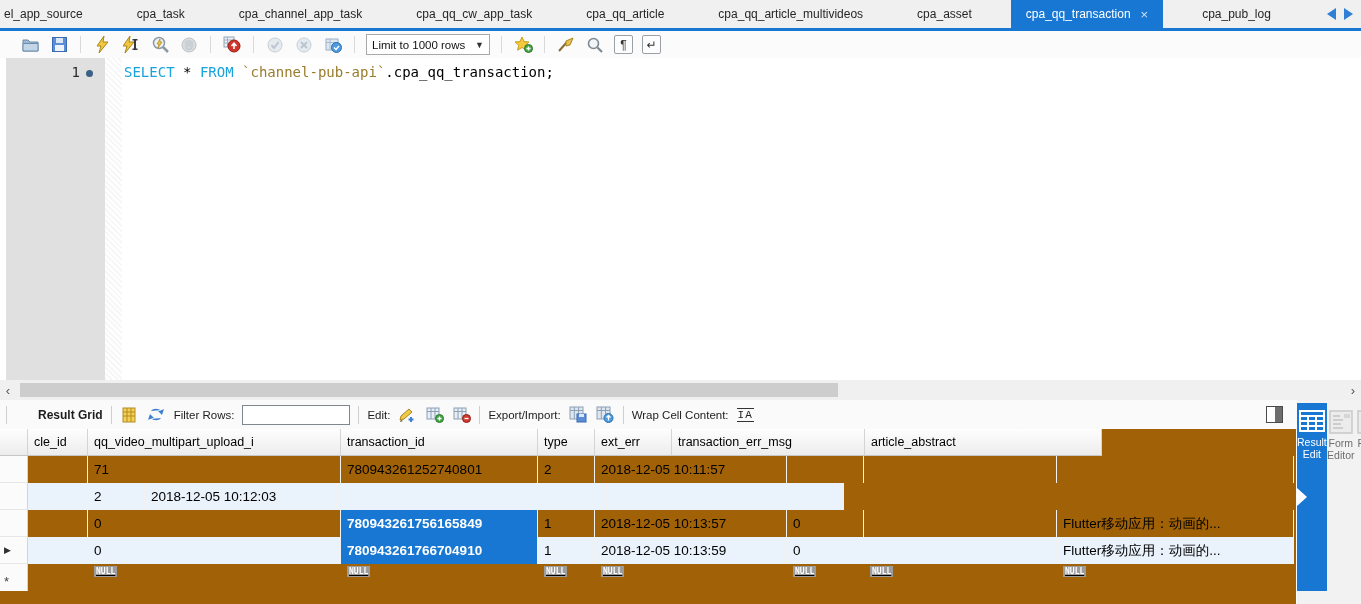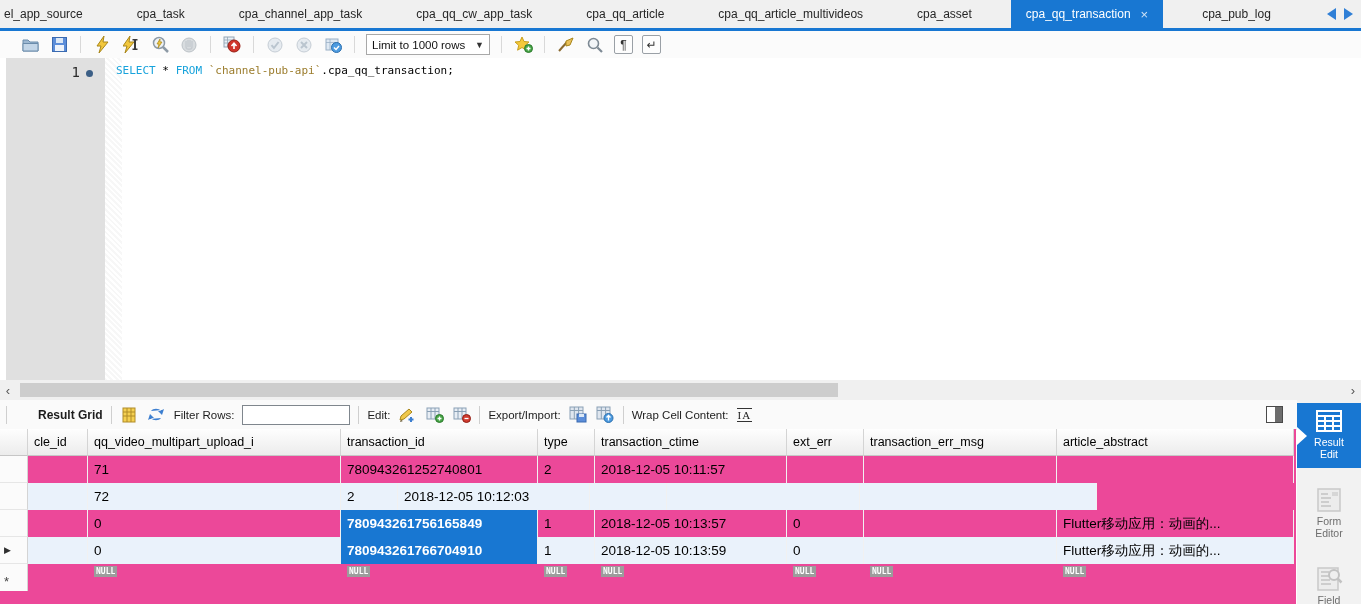--- a/index.html
+++ b/index.html
@@ -28,62 +28,62 @@
   .boxed-ico{width:17px;height:17px;border:1px solid #9aa0a6;border-radius:2px;background:#fdfdfd;display:flex;align-items:center;justify-content:center;font-size:12px;color:#333;}
 
   
   .editor{position:absolute;top:58px;left:0;right:0;height:322px;background:#fff;}
   .gutter{position:absolute;left:6px;top:0;bottom:0;width:99px;background:#e0e0e0;}
   .gutter-line{display:flex;justify-content:flex-end;align-items:center;padding:6px 12px 0 0;gap:6px;}
   .lnum{font-family:"DejaVu Sans Mono",monospace;font-size:14px;color:#2b2b2b;}
   .stmt-dot{width:7px;height:7px;border-radius:50%;background:#3c5f86;margin-top:2px;}
   .fold-strip{position:absolute;left:105px;top:0;bottom:0;width:17px;
      background:repeating-linear-gradient(45deg,#f7f7f7 0 2px,#ffffff 2px 4px);}
-  .code-line{position:absolute;left:116px;top:6px;font-family:"DejaVu Sans Mono",monospace;font-size:11px;white-space:pre;color:#000;}
+  .code-line{position:absolute;left:124px;top:6px;font-family:"DejaVu Sans Mono",monospace;font-size:14px;white-space:pre;color:#000;}
   .sql-keyword{color:#18a3dc;}
   .sql-identifier{color:#9b7c2c;}
   .sql-plain{color:#000;}
 
   
   .hscroll{position:absolute;top:380px;left:0;right:0;height:20px;background:#f0f0f0;}
   .hs-arrow{position:absolute;top:0;width:16px;height:20px;display:flex;align-items:center;justify-content:center;color:#555;font-size:13px;}
   .hs-arrow.left{left:0;} .hs-arrow.right{right:0;}
   .hs-thumb{position:absolute;left:20px;top:3px;width:818px;height:14px;background:#cdcdcd;}
 
   
   .result{position:absolute;top:400px;left:0;right:0;bottom:0;background:#fff;}
   .result-toolbar{position:absolute;top:0;left:0;right:64px;height:29px;background:#fafafa;border-bottom:1px solid #e3e3e3;display:flex;align-items:center;gap:8px;padding-left:6px;font-size:11.5px;color:#1c1c1c;}
   .rt-sep{width:1px;height:18px;background:#cfcfcf;}
   .rt-label{white-space:nowrap;}
   .rt-bold{font-weight:bold;font-size:12px;padding-left:23px;}
   .filter-input{width:100px;height:18px;border:1px solid #7f868d;background:#fff;font-size:11px;padding:0 3px;outline:none;}
   .rt-ico{display:flex;align-items:center;justify-content:center;width:19px;height:19px;}
-  .wrap-ico{font-family:Liberation Serif, serif;font-size:11px;color:#222;border-top:1.5px solid #333;border-bottom:1.5px solid #333;line-height:12px;padding:0 1px;letter-spacing:1px;}
+  .wrap-ico{font-family:Liberation Mono, monospace;font-size:11px;color:#222;border-top:1.5px solid #333;border-bottom:1.5px solid #333;line-height:12px;padding:0 1px;letter-spacing:1px;}
   .panel-toggle{margin-left:auto;margin-right:14px;width:15px;height:15px;border:1px solid #4a4a4a;background:#fff;display:flex;}
   .panel-toggle .dark{margin-left:auto;width:7px;height:100%;background:#6d6d6d;}
 
   
-  .grid{position:absolute;top:29px;left:0;width:1296px;bottom:0;background:#ec4899;}
+  .grid{position:absolute;top:29px;left:0;width:1296px;bottom:0;background:#a16207;}
   .g-row{display:flex;height:27px;}
   .g-hcell{box-sizing:border-box;height:27px;display:flex;align-items:center;padding:0 0 0 6px;
      background:linear-gradient(#fefefe,#ececec);border-right:1px solid #d4d4d4;border-bottom:1px solid #c6c6c6;
      font-size:12.5px;color:#000;white-space:nowrap;overflow:hidden;}
   .g-rowhead{box-sizing:border-box;width:28px;height:27px;background:#fbfbfb;border-right:1px solid #d4d4d4;border-bottom:1px solid #e6e6e6;display:flex;align-items:center;padding-left:4px;font-size:9px;color:#333;}
   .g-rowhead.hd{background:linear-gradient(#fefefe,#ececec);border-bottom:1px solid #c6c6c6;}
   .g-cell{box-sizing:border-box;height:27px;display:flex;align-items:center;padding:0 8px 0 6px;
      border-right:1px solid #f1f1f1;font-size:13.5px;color:#000;white-space:nowrap;overflow:hidden;}
   .g-row.alt .g-cell{background:#eaf2fb;}
   .g-cell.selected{background:#1877d2 !important;color:#fff;font-weight:bold;}
   .null-badge{background:#9c9c9c;color:#fff;font-family:"DejaVu Sans Mono",monospace;font-size:8px;font-weight:bold;padding:1px 2px;line-height:9px;}
-  .g-row.nullrow .g-cell{align-items:flex-start;padding-top:2px;}
+  .g-row.nullrow .g-cell{align-items:flex-start;padding-top:2px;text-decoration:underline;}
   .g-row.nullrow .g-rowhead{border-bottom:none;align-items:flex-end;padding-bottom:2px;font-size:13px;color:#444;}
   .cur-arrow{font-size:9px;color:#2f2f2f;}
 
   
-  .side-tabs{position:absolute;top:0;right:0;width:64px;bottom:0;background:#f2f2f2;display:flex;flex-direction:column;align-items:stretch;padding-top:3px;}
+  .side-tabs{position:absolute;top:0;right:0;width:64px;bottom:0;background:#f2f2f2;display:flex;flex-direction:row;align-items:stretch;padding-top:3px;}
   .side-item{position:relative;display:flex;flex-direction:column;align-items:center;padding:7px 0 8px 0;margin-bottom:13px;color:#6e6e6e;}
   .side-item .side-label{font-size:10.5px;line-height:11.5px;text-align:center;margin-top:4px;}
   .side-item.active{background:#1877d2;color:#fff;}
   .side-item.active::before{content:"";position:absolute;left:0;top:50%;margin-top:-9px;
      border-top:9px solid transparent;border-bottom:9px solid transparent;border-left:10px solid #ffffff;}
 </style>
 </head>
 <body>
 
 <div class="app">
@@ -319,40 +319,38 @@
         </span>
     </div>
 
     <div class="grid" id="grid">
         <div class="g-row">
           <div class="g-rowhead hd"></div>
           <div class="g-hcell" style="width: 60px;">cle_id</div>
           <div class="g-hcell" style="width: 253px;">qq_video_multipart_upload_i</div>
           <div class="g-hcell" style="width: 197px;">transaction_id</div>
           <div class="g-hcell" style="width: 57px;">type</div>
-          <div class="g-hcell" style="width: 192px;">transaction_ctime</div>
           <div class="g-hcell" style="width: 77px;">ext_err</div>
           <div class="g-hcell" style="width: 193px;">transaction_err_msg</div>
           <div class="g-hcell" style="width: 237px;">article_abstract</div>
         </div>
         <div class="g-row">
           <div class="g-rowhead"></div>
           <div class="g-cell" style="width: 60px;"></div>
           <div class="g-cell" style="width: 253px;">71</div>
           <div class="g-cell" style="width: 197px;">780943261252740801</div>
           <div class="g-cell" style="width: 57px;">2</div>
           <div class="g-cell" style="width: 192px;">2018-12-05 10:11:57</div>
           <div class="g-cell" style="width: 77px;"></div>
           <div class="g-cell" style="width: 193px;"></div>
           <div class="g-cell" style="width: 237px;"></div>
         </div>
         <div class="g-row alt">
           <div class="g-rowhead"></div>
           <div class="g-cell" style="width: 60px;"></div>
-          <div class="g-cell" style="width: 253px;">72</div>
           <div class="g-cell" style="width: 57px;">2</div>
           <div class="g-cell" style="width: 192px;">2018-12-05 10:12:03</div>
           <div class="g-cell" style="width: 77px;"></div>
           <div class="g-cell" style="width: 193px;"></div>
           <div class="g-cell" style="width: 237px;"></div>
         </div>
         <div class="g-row">
           <div class="g-rowhead"></div>
           <div class="g-cell" style="width: 60px;"></div>
           <div class="g-cell" style="width: 253px;">0</div>

